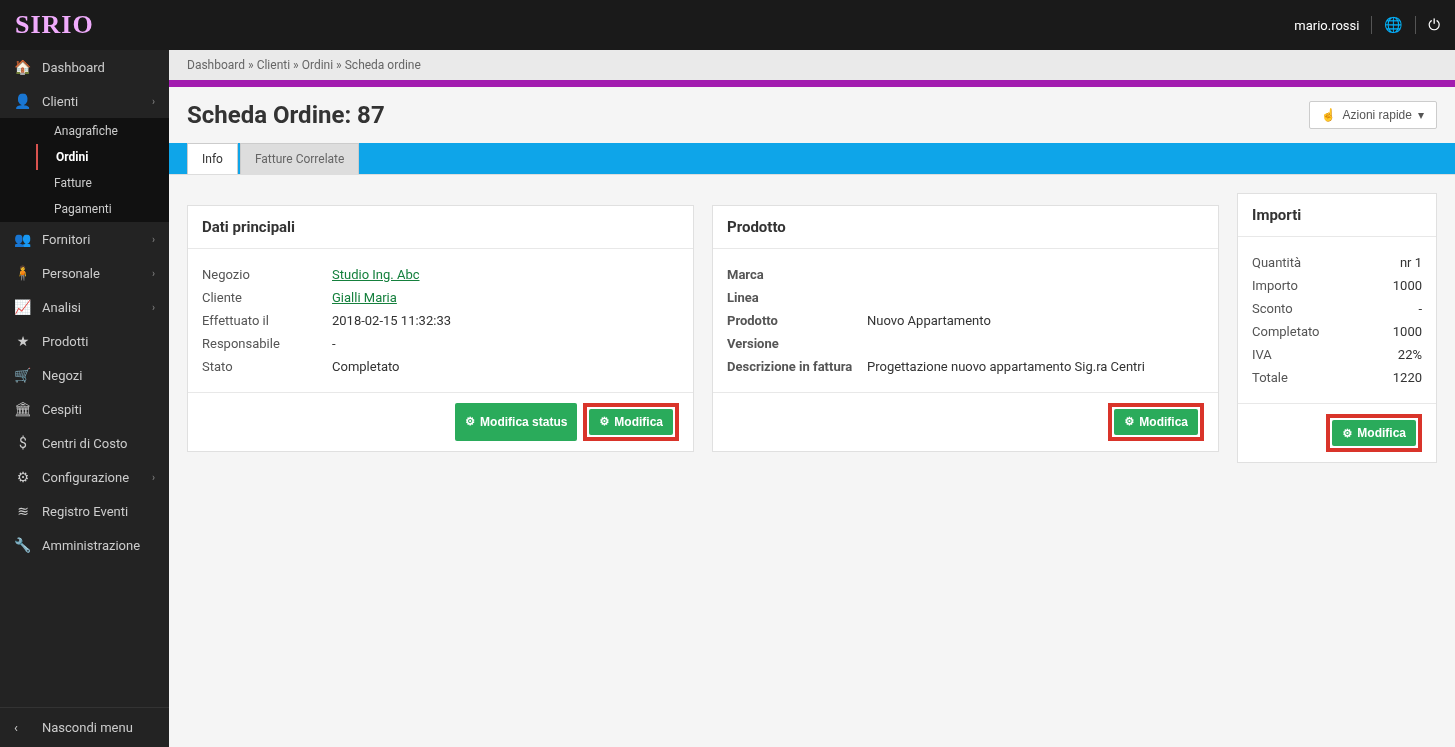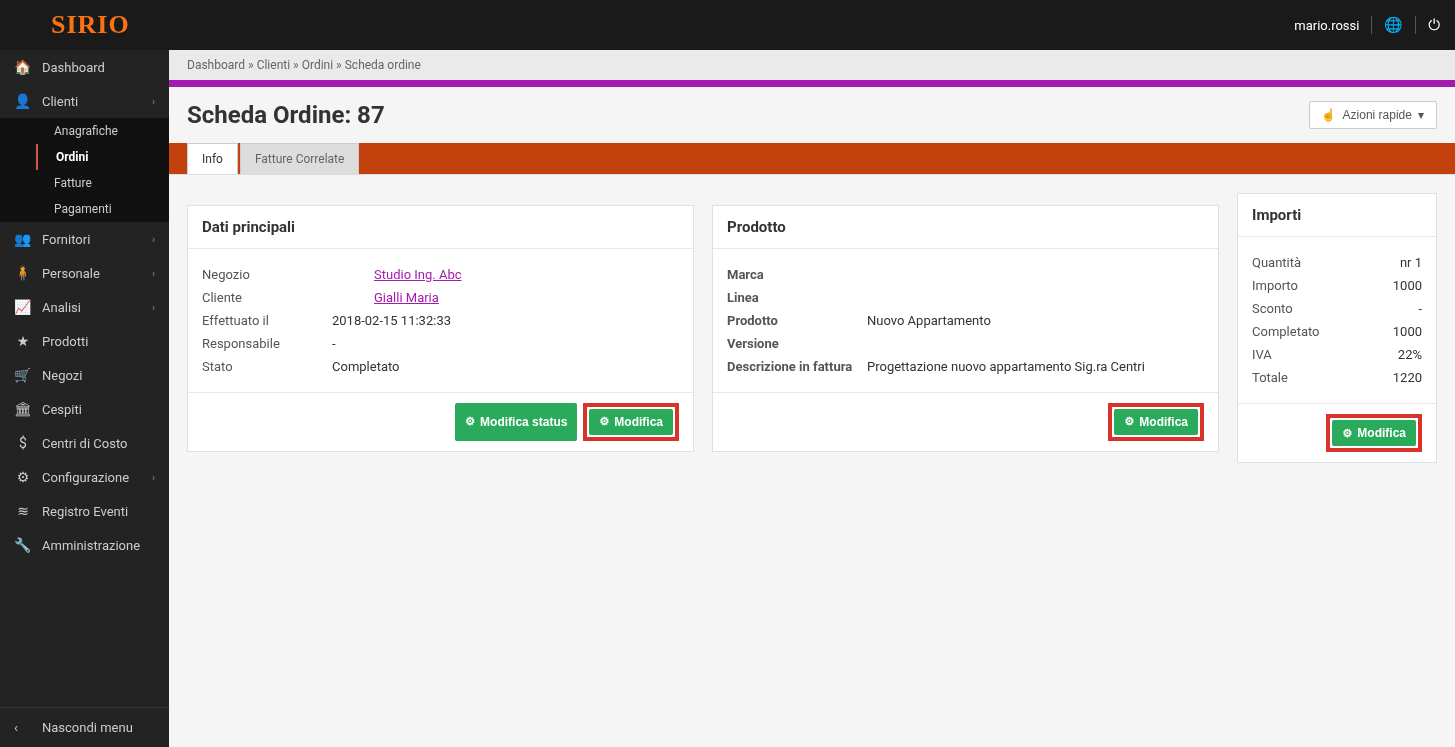--- a/index.html
+++ b/index.html
@@ -1,19 +1,19 @@
 <!DOCTYPE html>
 <html><head>
 <meta charset="utf-8">
 <style>
 * { margin: 0; padding: 0; box-sizing: border-box; }
 body { font-family: -apple-system, BlinkMacSystemFont, "Segoe UI", Roboto, Arial, sans-serif; font-size: 13px; background: #f5f5f5; color: #333; }
 
 .topbar { background: #1a1a1a; height: 50px; display: flex; align-items: center; justify-content: space-between; padding: 0 15px; }
-.logo { font-family: Georgia, serif; font-size: 26px; font-weight: bold; color: #f97316; letter-spacing: 1px; margin-left: 36px; }
+.logo { font-family: Georgia, serif; font-size: 26px; font-weight: bold; color: #f0abfc; letter-spacing: 1px; }
 .topbar-right { display: flex; align-items: center; gap: 12px; color: #fff; }
 .topbar-right .divider { width: 1px; height: 18px; background: #555; }
 .icon-btn { color: #fff; cursor: pointer; font-size: 15px; }
 
 .layout { display: flex; min-height: calc(100vh - 50px); }
 .sidebar { width: 169px; background: #232323; color: #aaa; display: flex; flex-direction: column; }
 .nav-item { display: flex; align-items: center; padding: 9px 14px; cursor: pointer; font-size: 13px; color: #ccc; position: relative; }
 .nav-item .nav-icon { width: 18px; margin-right: 10px; font-size: 14px; text-align: center; }
 .nav-item .arrow { margin-left: auto; font-size: 10px; color: #888; }
 .sub-nav { background: #111; }
@@ -23,34 +23,34 @@
 .hide-menu { display: flex; align-items: center; padding: 12px 14px; cursor: pointer; color: #ccc; font-size: 13px; }
 .hide-menu .nav-icon { width: 18px; margin-right: 10px; }
 
 .main { flex: 1; padding: 0; }
 .breadcrumb { background: #eaeaea; border-bottom: 7px solid #a21caf; padding: 8px 18px; font-size: 12px; color: #666; }
 .breadcrumb a { color: #666; text-decoration: none; }
 .page-header { display: flex; justify-content: space-between; align-items: center; padding: 14px 18px; }
 .page-title { font-size: 24px; font-weight: bold; color: #333; }
 .actions-btn { background: #fff; border: 1px solid #ccc; padding: 6px 12px; font-size: 12px; color: #555; cursor: pointer; display: flex; align-items: center; gap: 6px; border-radius: 2px; }
 
-.tabs { padding: 0 18px; border-bottom: 1px solid #ddd; background: #c2410c; display: flex; }
+.tabs { padding: 0 18px; border-bottom: 1px solid #ddd; background: #0ea5e9; display: flex; }
 .tab { padding: 8px 14px; font-size: 12px; cursor: pointer; color: #666; background: #ddd; border: 1px solid #ccc; border-bottom: none; margin-right: 2px; }
 .tab.active { background: #fff; color: #333; }
 
 .cards { display: flex; gap: 18px; padding: 18px; align-items: center; }
 .card { background: #fff; border: 1px solid #e0e0e0; flex: 1; }
 .card.importi { flex: 0 0 200px; }
 .card-header { padding: 12px 14px; border-bottom: 1px solid #e8e8e8; font-weight: bold; font-size: 15px; color: #333; }
 .card-body { padding: 14px; }
 .data-row { display: flex; padding: 4px 0; font-size: 13px; }
 .data-row .label { width: 130px; color: #555; }
 .data-row .value { flex: 1; color: #333; }
 .data-row .value.right { text-align: right; }
-.data-row .value a { color: #a21caf; text-decoration: underline; margin-left: 42px; }
+.data-row .value a { color: #15803d; text-decoration: underline; }
 .card-footer { padding: 10px 14px; border-top: 1px solid #e8e8e8; display: flex; justify-content: flex-end; gap: 6px; }
 .btn-green { background: #2aab5b; color: #fff; border: none; padding: 6px 10px; font-size: 12px; font-weight: bold; cursor: pointer; display: flex; align-items: center; gap: 5px; border-radius: 2px; }
 .btn-green .gear { font-size: 11px; }
 .highlight-red { border: 4px solid #d9342a; padding: 2px; }
 .card.prodotto .data-row .label { width: 140px; font-weight: bold; }
 .card.importi .data-row .label { width: 80px; }
 </style>
 </head>
 <body>
 

